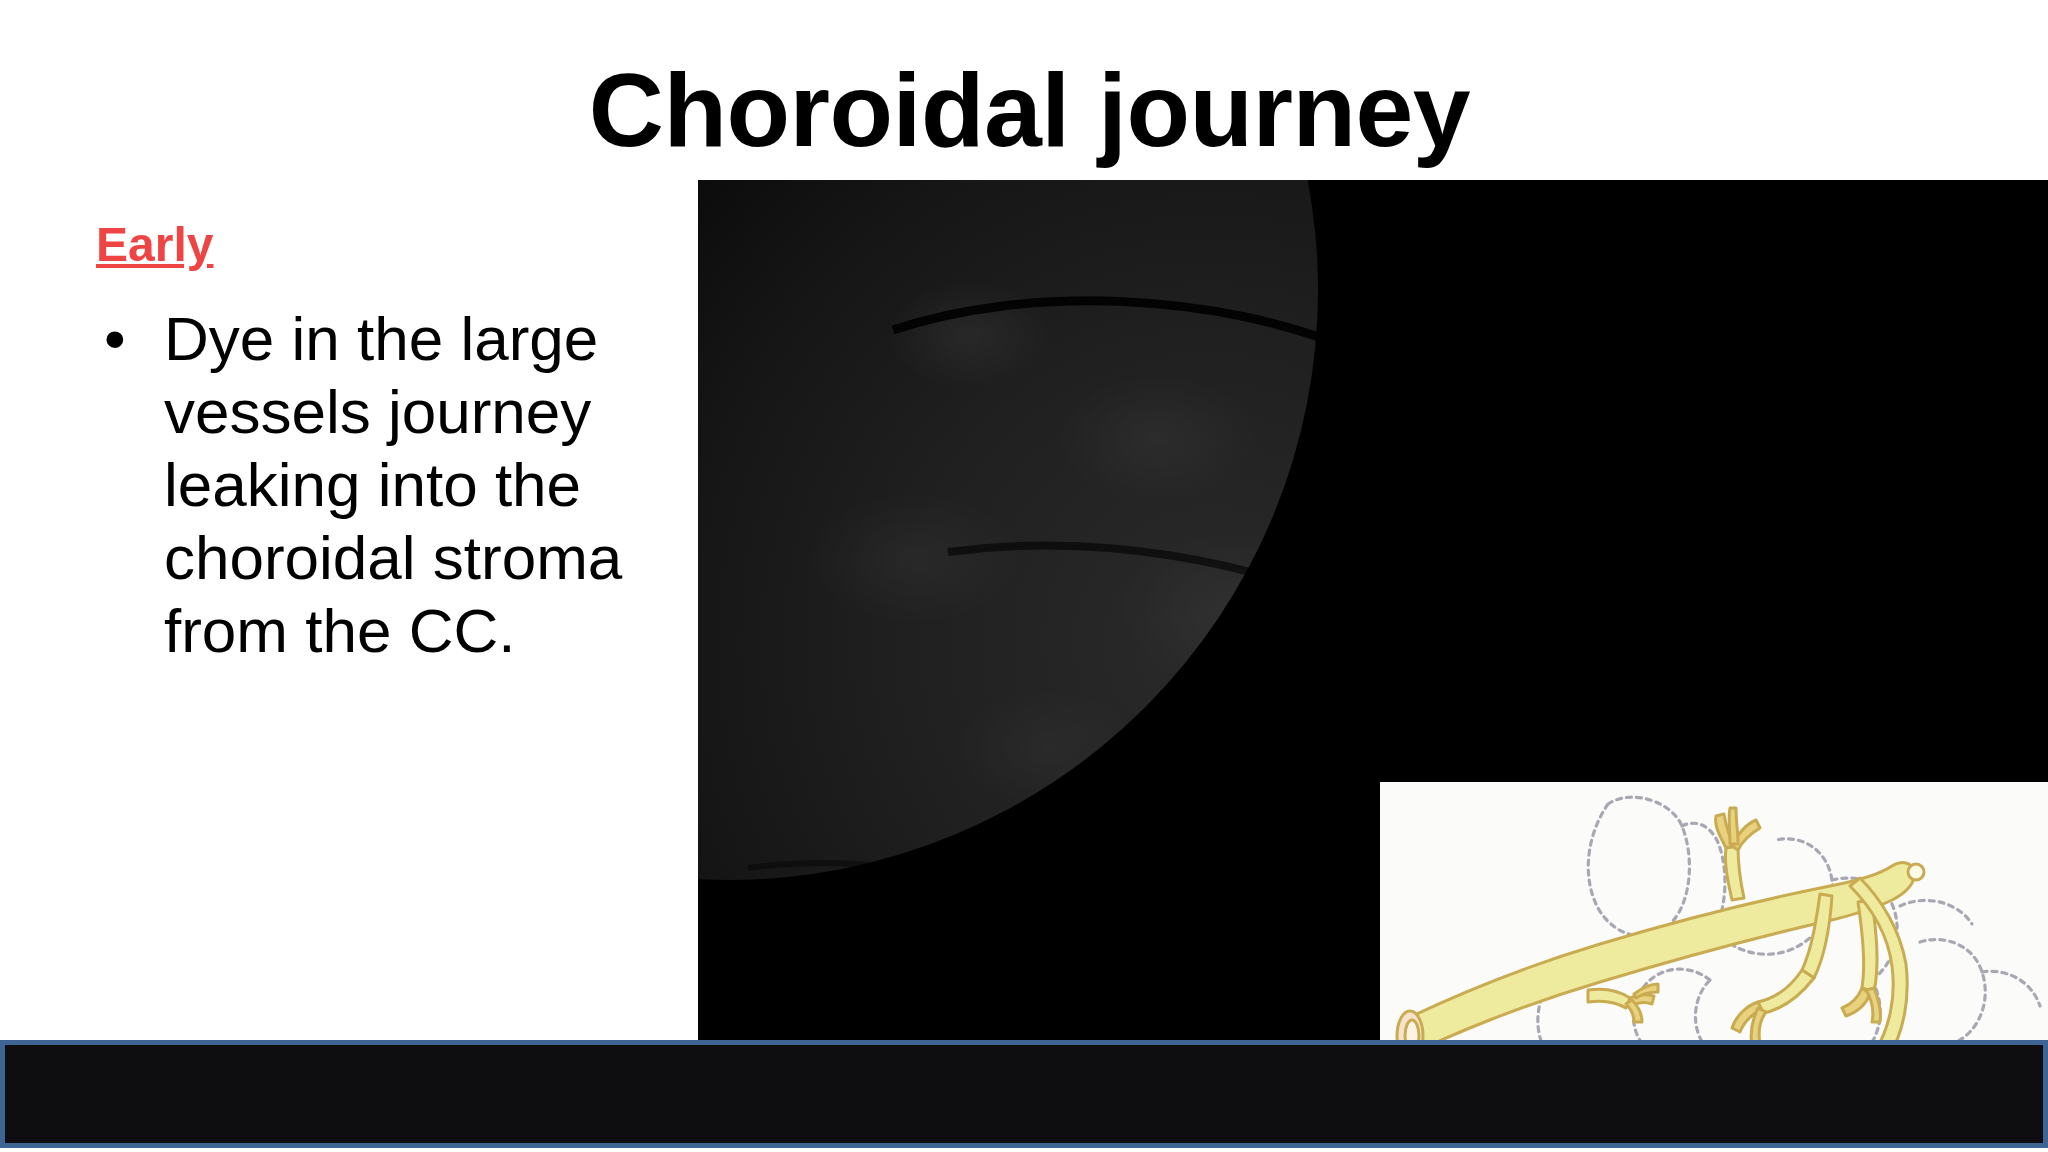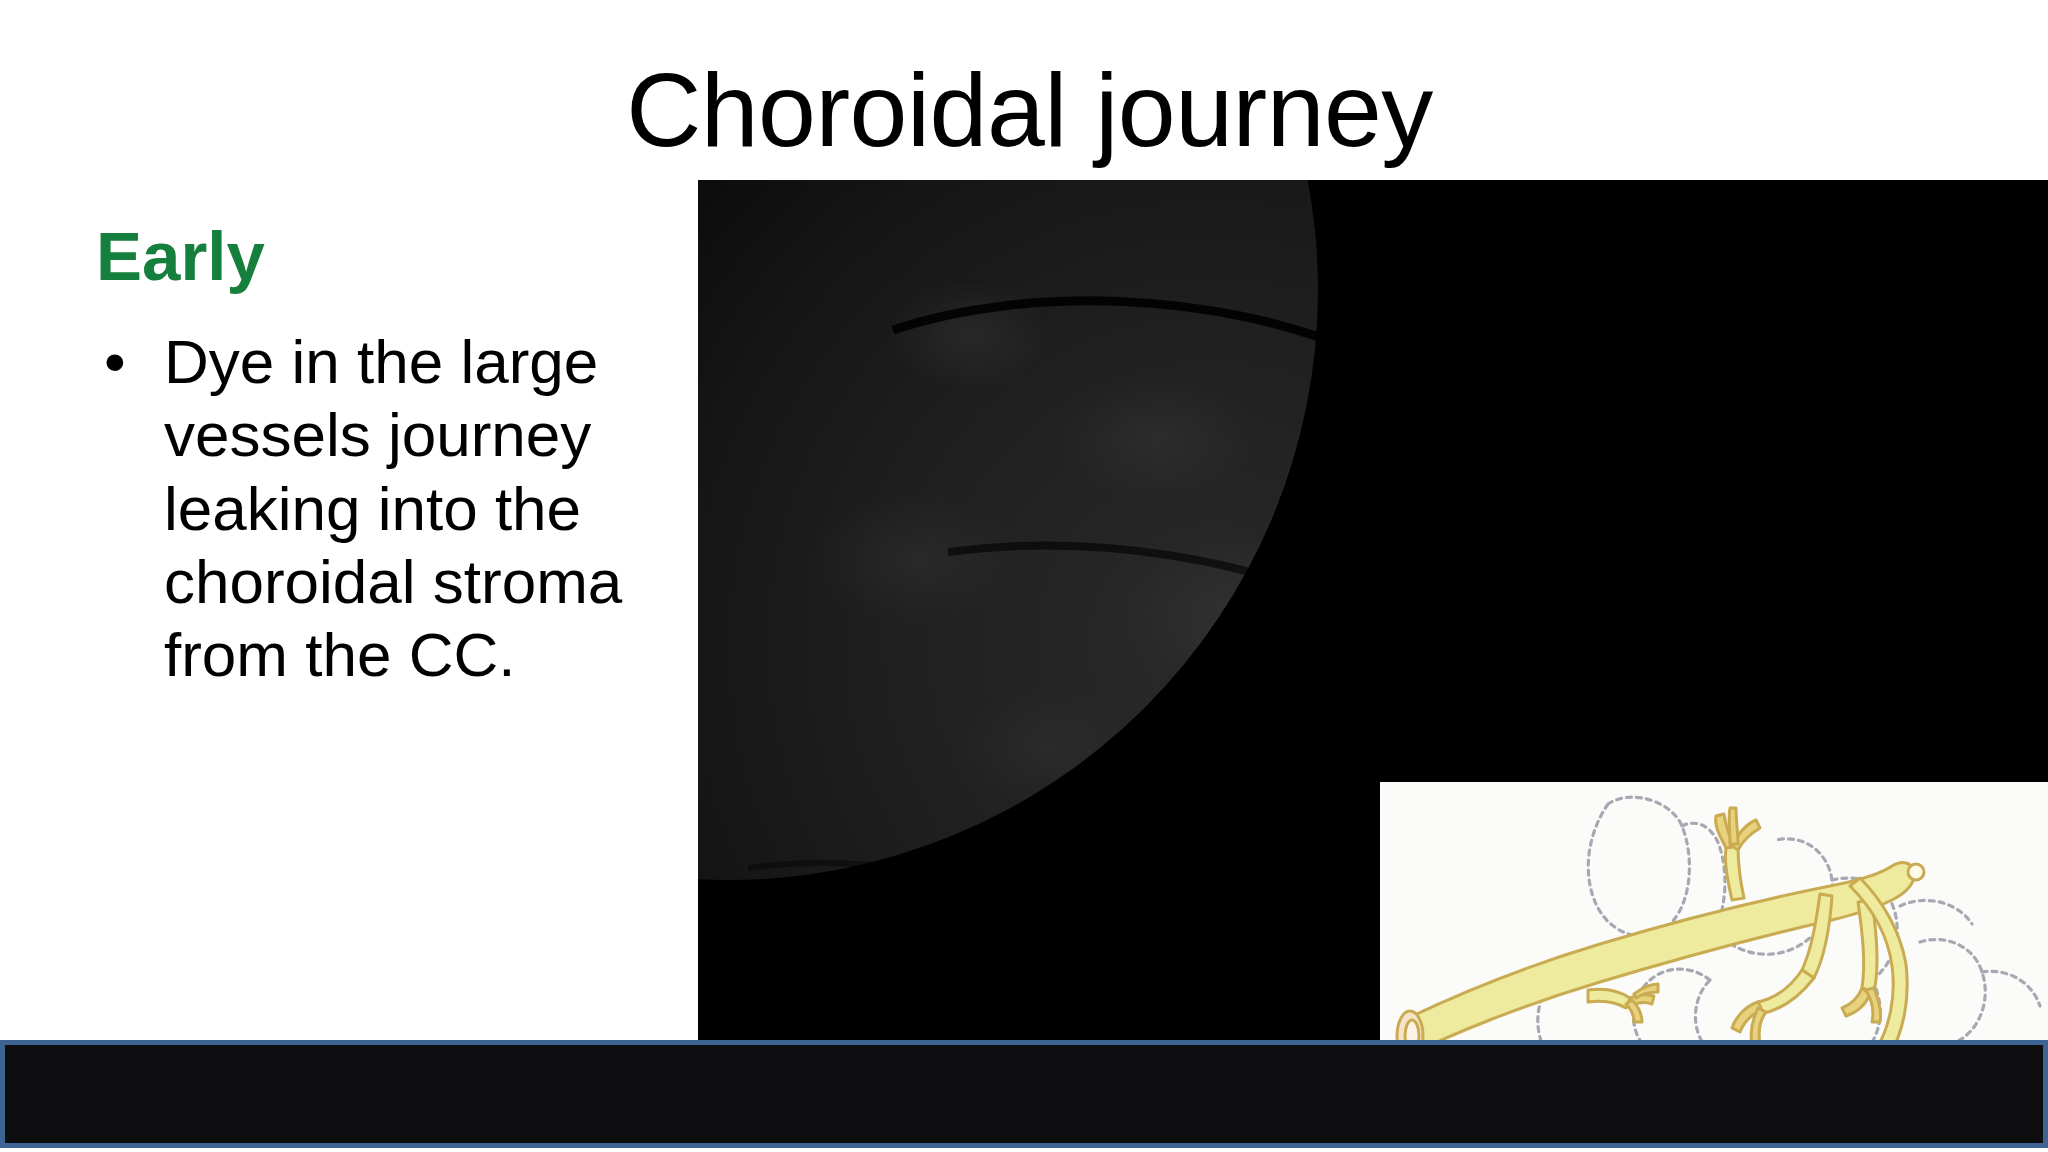--- a/index.html
+++ b/index.html
@@ -16,39 +16,40 @@
   }
 
   
   #slide-title {
     position:absolute;
     left:0; top:56px;
     width:2048px;
     text-align:center;
     font-size:104px;
     line-height:1.05;
-    font-weight:400;
+    font-weight:700;
     color:#000000;
     letter-spacing:-0.5px;
     white-space:nowrap;
     padding-left:11px;
   }
 
   
   #text-column {
     position:absolute;
     left:96px; top:218px;
     width:620px;
   }
   #heading-early {
-    font-size:69px;
+    font-size:48px;
     font-weight:bold;
-    color:#15803d;
+    color:#ef4444;
     line-height:1.12;
     margin-bottom:30px;
+    text-decoration:underline;
   }
   #bullet-list { list-style:none; }
   .bullet-item {
     display:flex;
     align-items:flex-start;
     font-size:62px;
     line-height:1.18;
     color:#000000;
     font-weight:400;
   }

